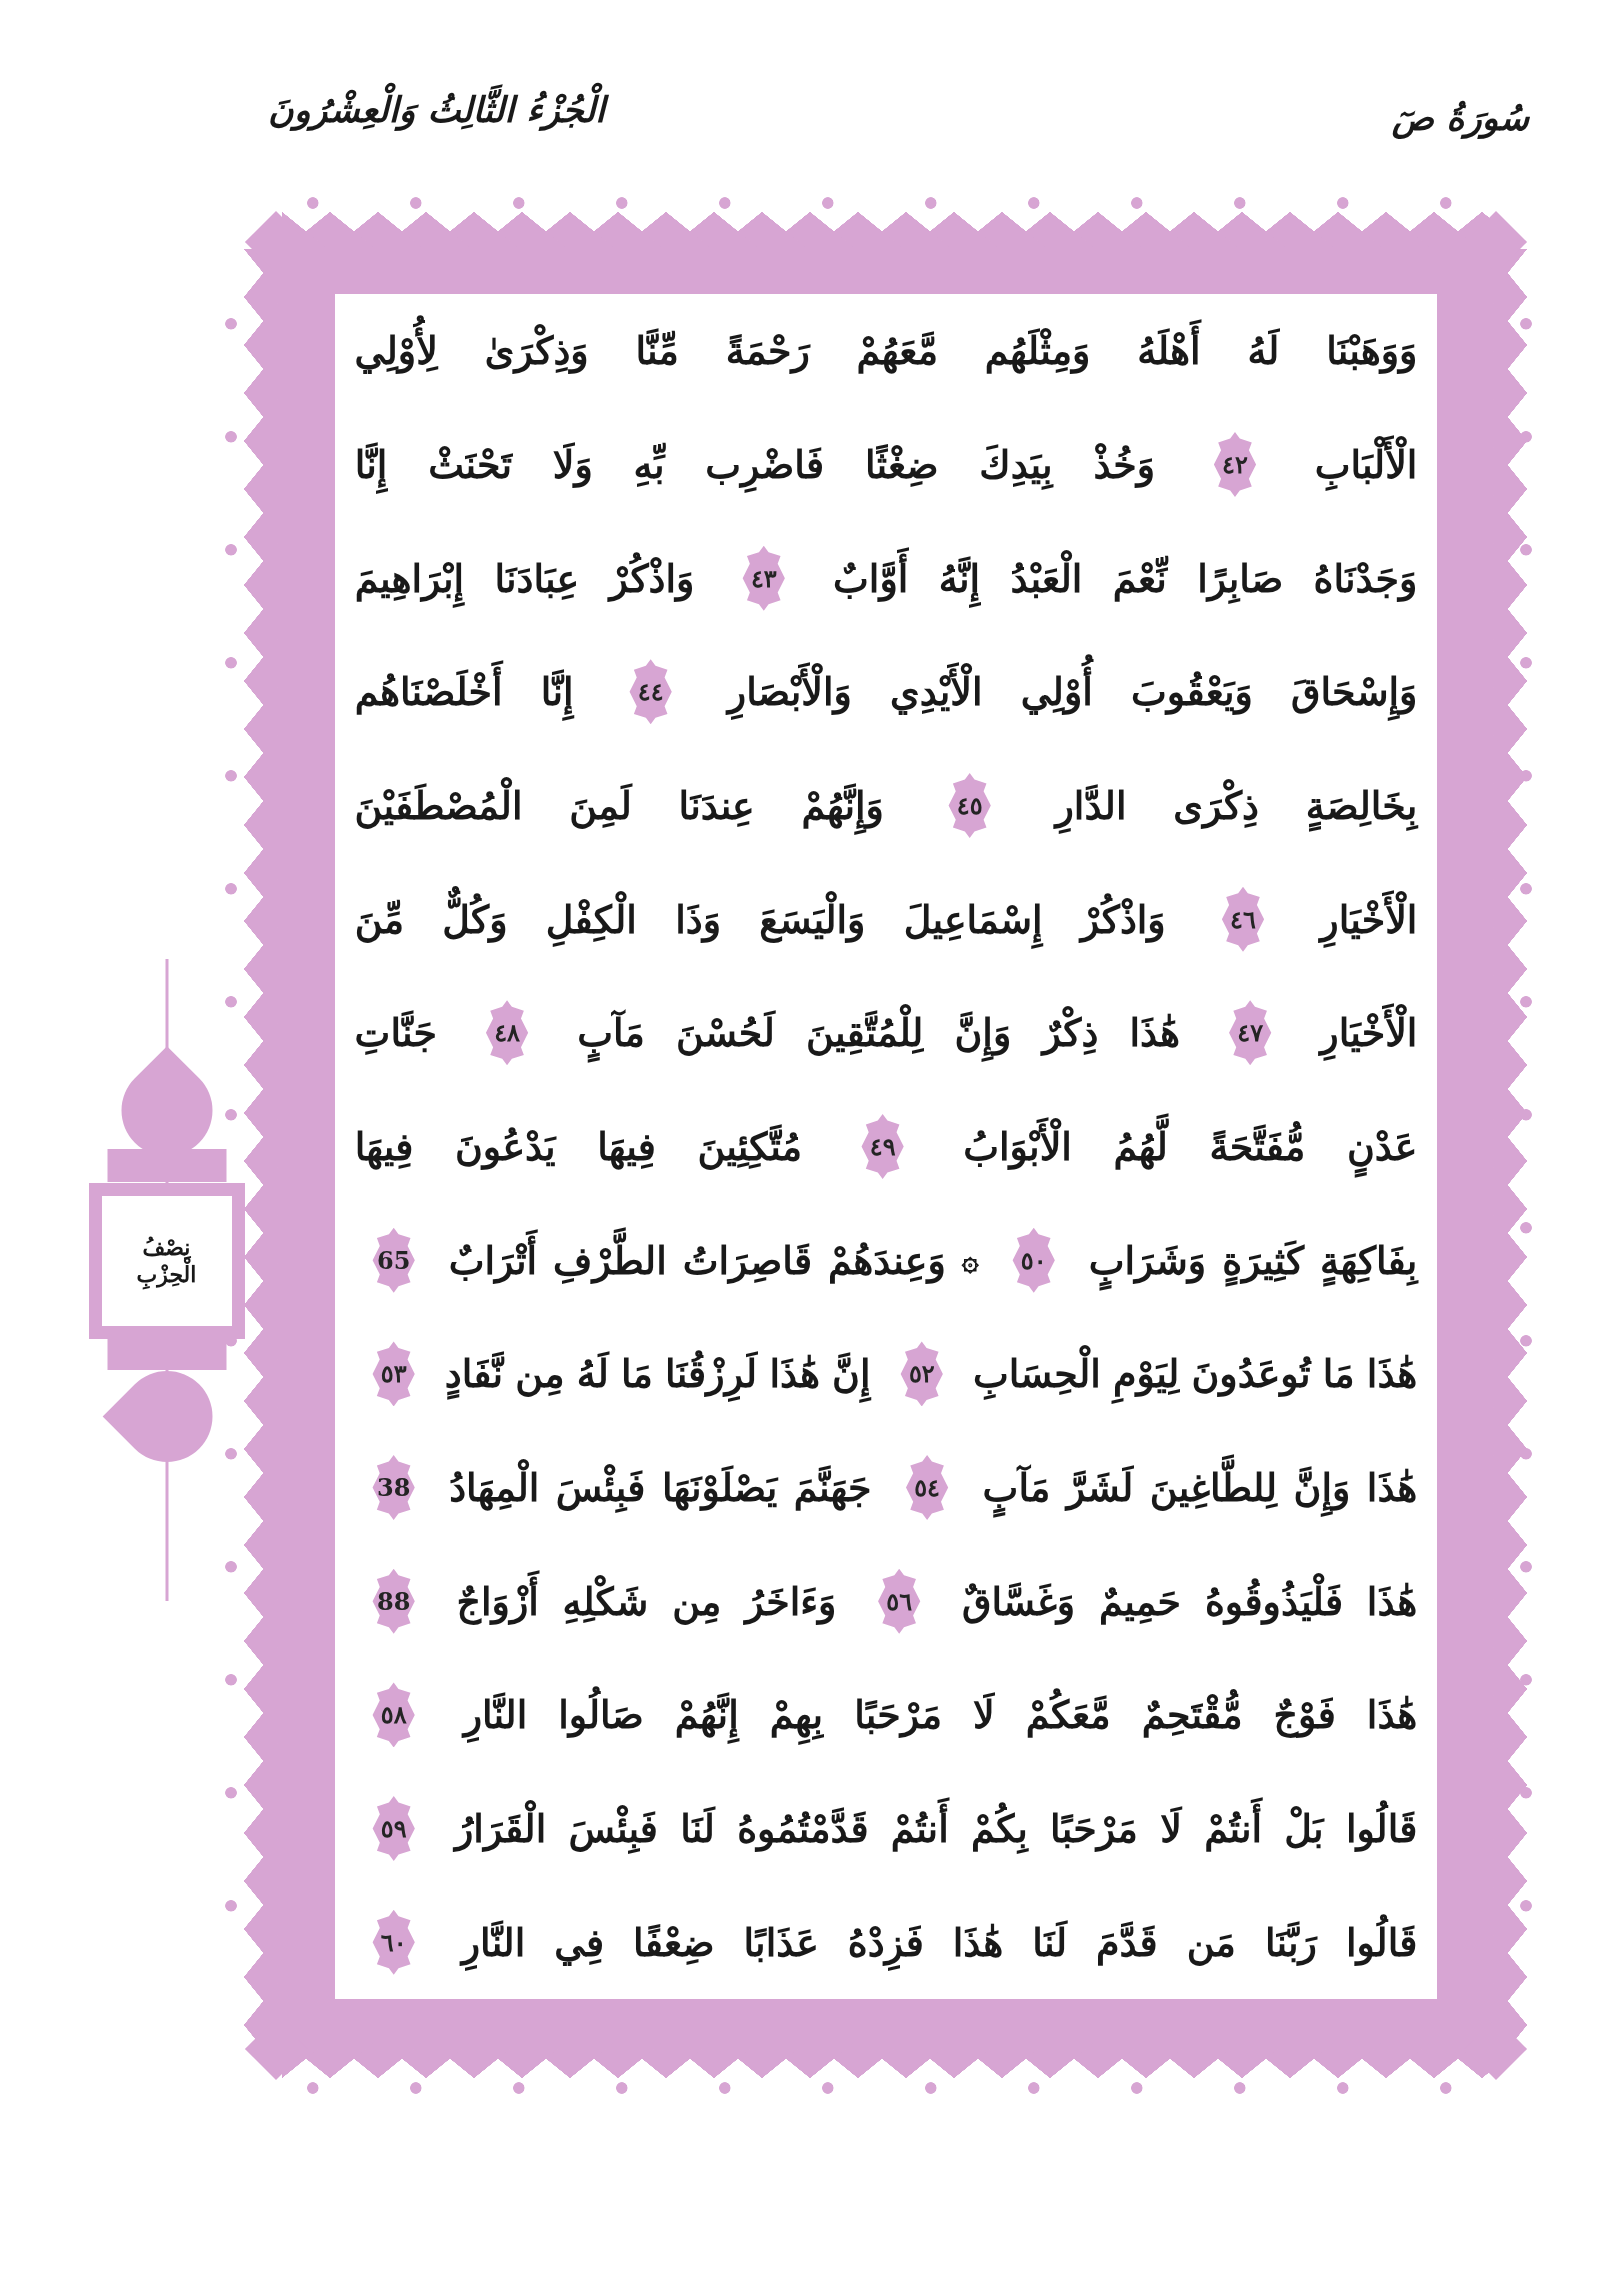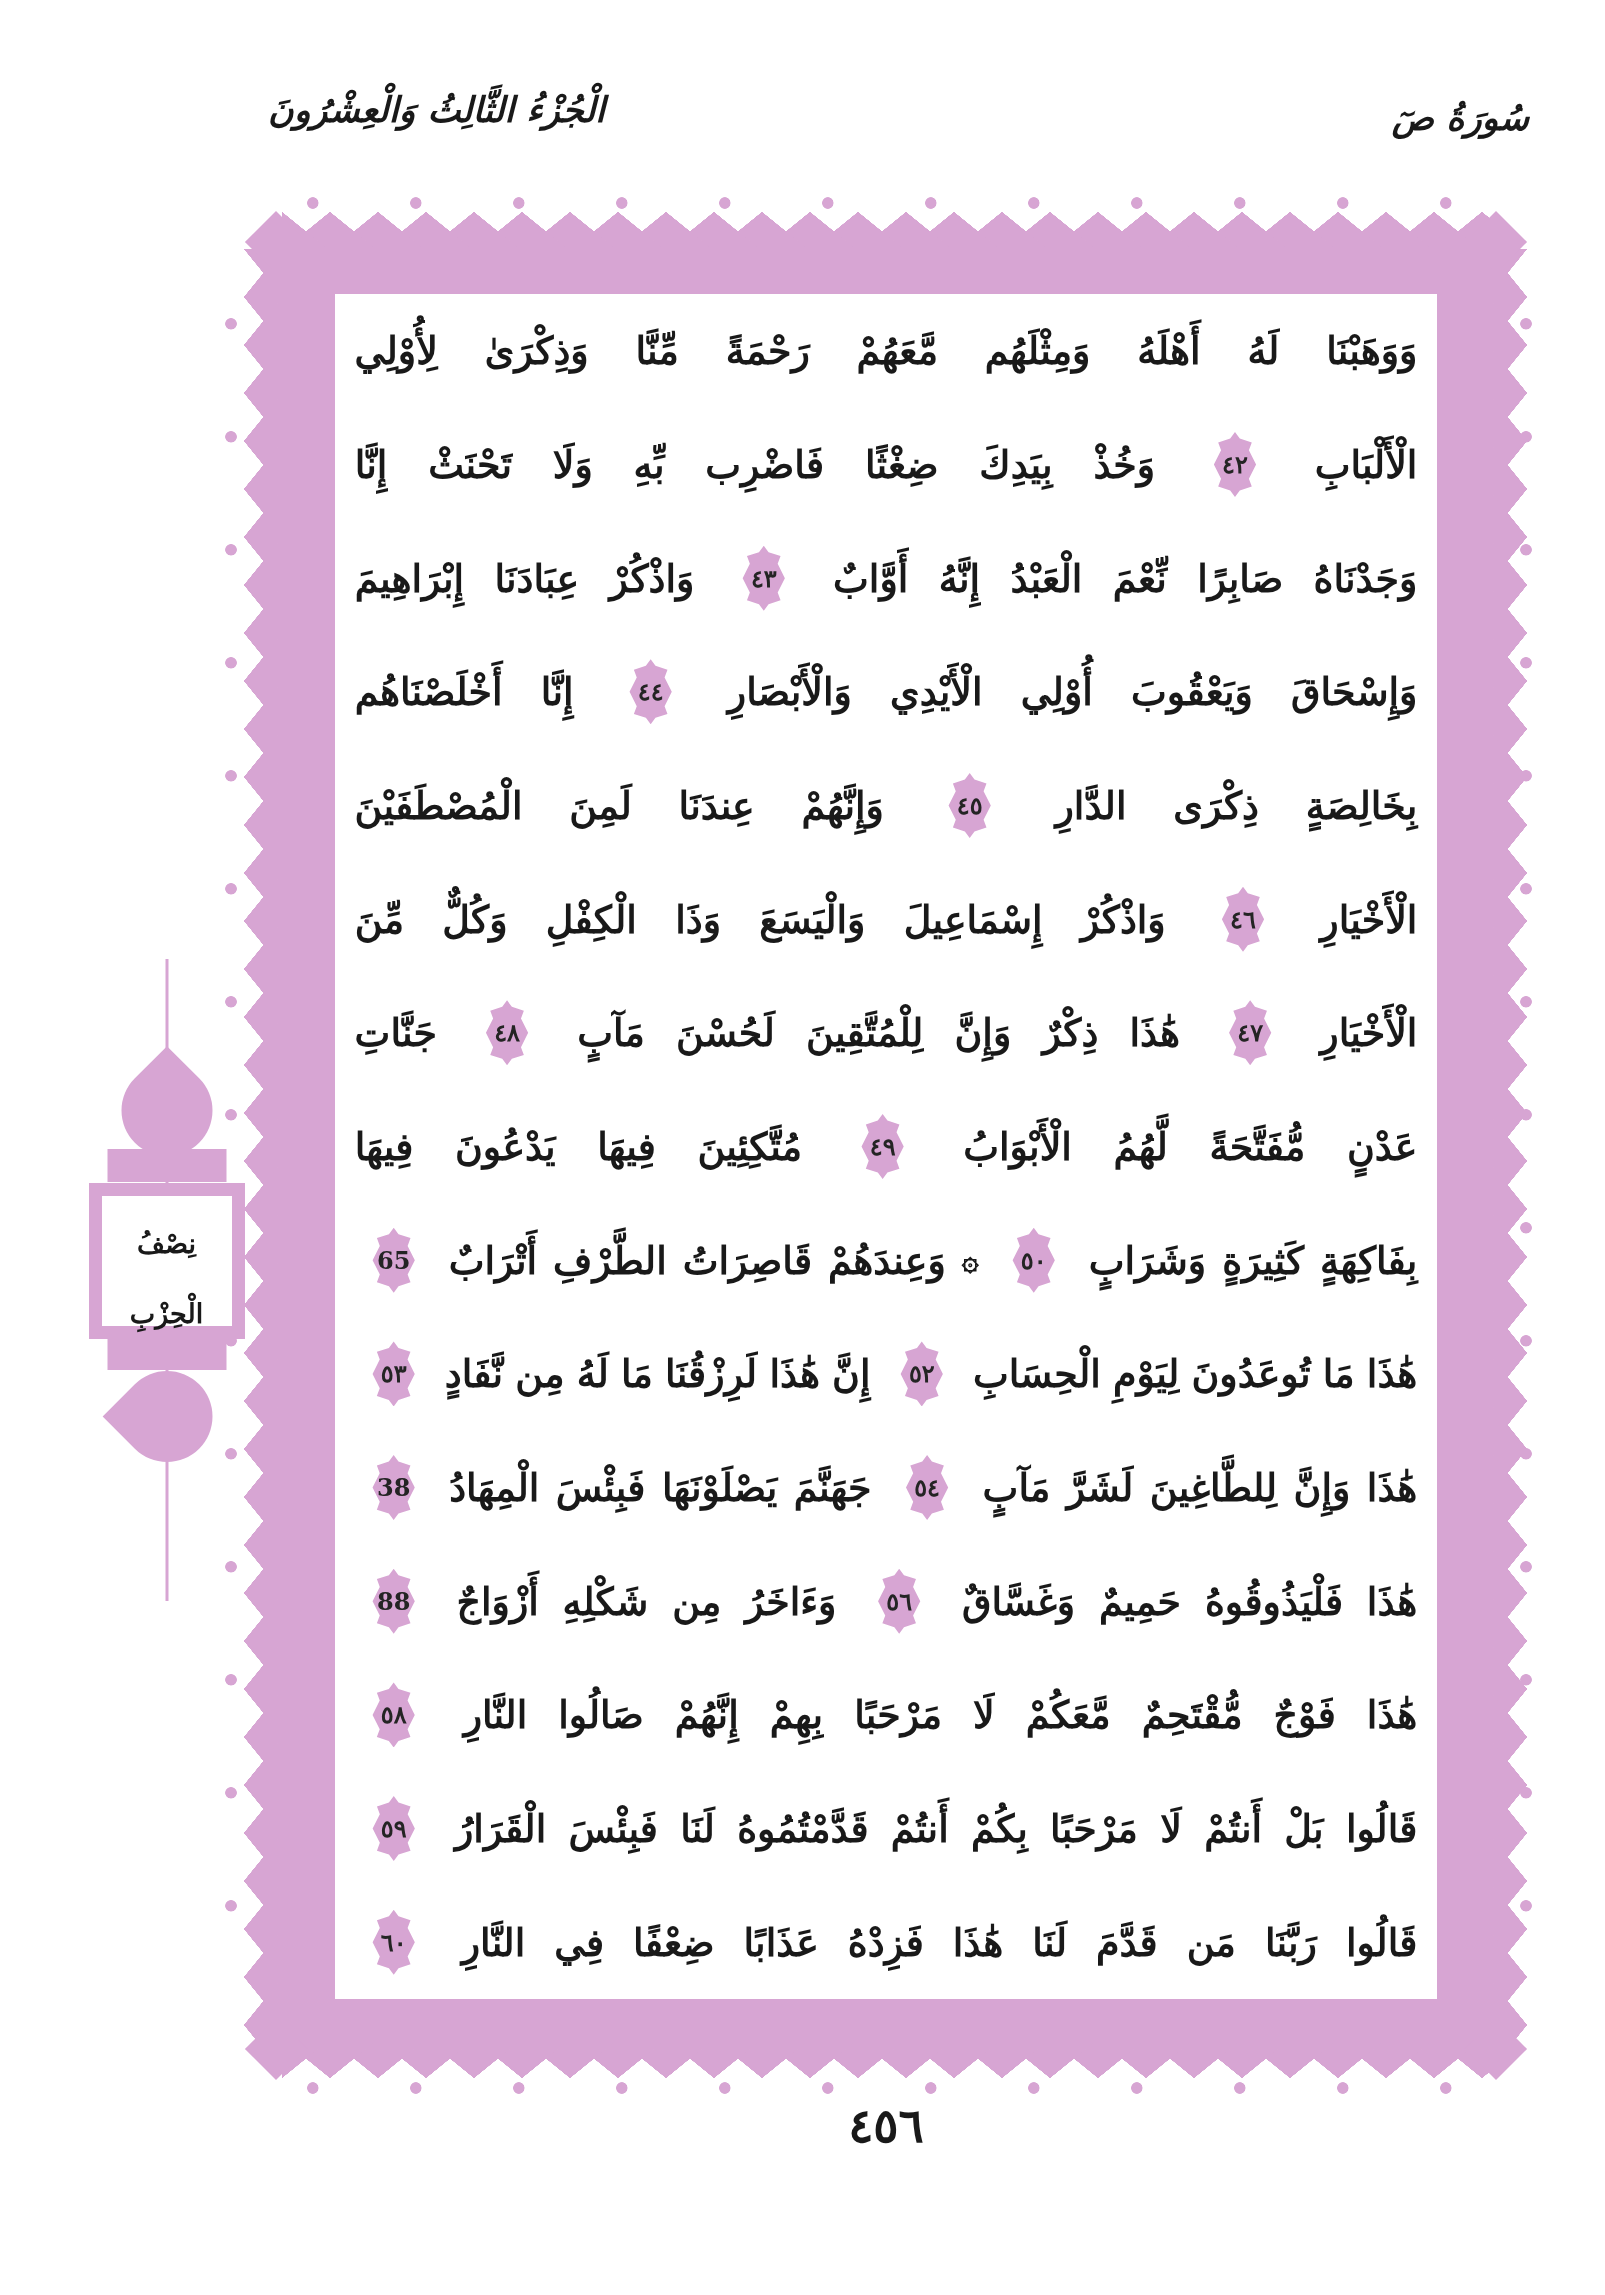--- a/index.html
+++ b/index.html
@@ -66,21 +66,21 @@
   .hizb{position:absolute;left:72px;top:959px;width:189px;height:642px;}
   .hizb .stem{position:absolute;left:50%;top:0;bottom:0;width:3px;transform:translateX(-50%);background:var(--accent);}
   .dome{position:absolute;left:50%;width:91px;height:91px;background:var(--accent);}
   .dome-top{top:106px;transform:translateX(-50%) rotate(45deg);border-radius:0 50% 50% 50%;}
   .dome-bottom{top:412px;transform:translateX(-50%) rotate(45deg);border-radius:50% 50% 50% 0;}
   .collar{position:absolute;left:50%;transform:translateX(-50%);width:119px;height:33px;background:var(--accent);}
   .collar-1{top:190px;} .collar-2{top:378px;}
   .hizb-box{position:absolute;left:50%;top:224px;transform:translateX(-50%);width:156px;height:156px;
             background:#fff;border:13px solid var(--accent);box-sizing:border-box;
             display:flex;flex-direction:column;align-items:center;justify-content:center;}
-  .hizb-box div{font-size:27px;font-weight:700;line-height:1.25;direction:rtl;color:var(--ink);margin-top:36px;}
+  .hizb-box div{font-size:22px;font-weight:700;line-height:1.25;direction:rtl;color:var(--ink);}
 
   
   .pageno{position:absolute;left:335px;top:2098px;width:1102px;text-align:center;
           font-size:47px;font-weight:700;color:var(--ink);}
 </style>
 </head>
 <body>
 
 <div class="page">
 
@@ -293,16 +293,15 @@
         <span class="w">هَٰذَا</span>
         <span class="w">فَزِدْهُ</span>
         <span class="w">عَذَابًا</span>
         <span class="w">ضِعْفًا</span>
         <span class="w">فِي</span>
         <span class="w">النَّارِ</span>
         <span class="aya">٦٠</span>
       </div>
     </div>
 
-  <div class="pageno">٤٥٦</div>
 
 </div>
 
 
 </body></html>

